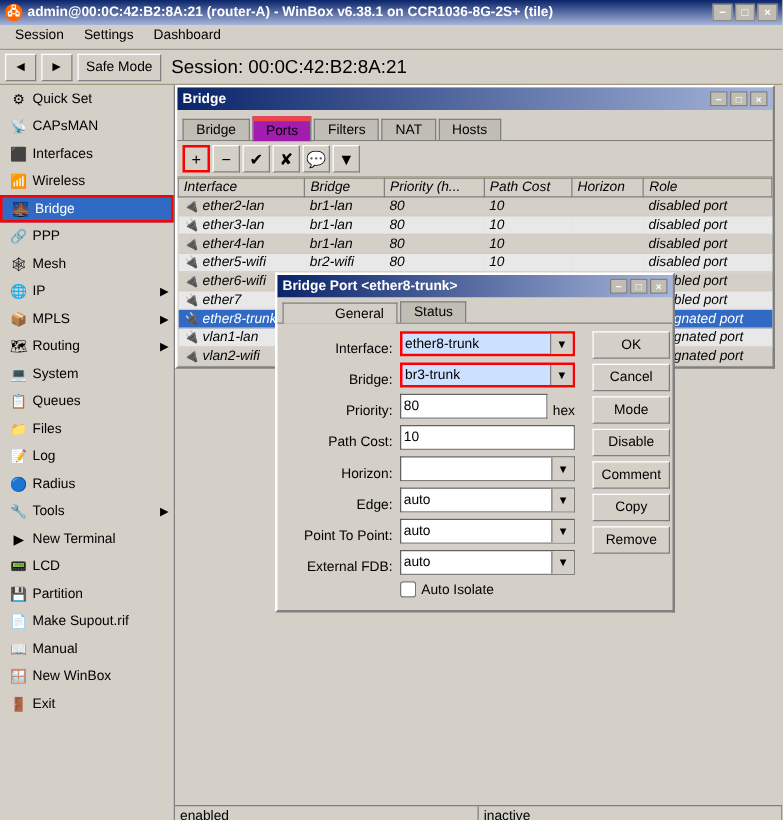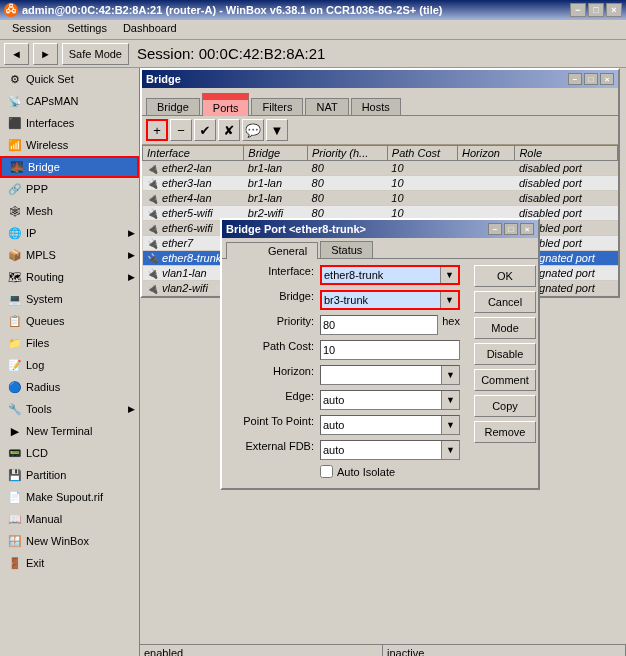--- a/index.html
+++ b/index.html
@@ -167,22 +167,22 @@
     .tab {
       padding: 2px 10px;
       border: 1px solid #808080;
       border-bottom: none;
       background: #c0bdb5;
       cursor: pointer;
       font-size: 11px;
       margin-right: 2px;
     }
     .tab.active {
-      background: #fca5a5;
-      border-top: 7px solid #ef4444;
+      background: #a21caf;
+      border-top: 4px solid #ef4444;
       position: relative;
       bottom: -1px;
       z-index: 1;
     }
     
     .bridge-toolbar {
       display: flex;
       align-items: center;
       padding: 3px 4px;
       gap: 2px;
@@ -274,21 +274,21 @@
     .dialog-body {
       display: flex;
       gap: 0;
     }
     .dialog-form {
       flex: 1;
       padding: 6px 8px;
     }
     .form-row {
       display: flex;
-      align-items: flex-start;
+      align-items: flex-end;
       margin-bottom: 5px;
     }
     .form-label {
       width: 90px;
       text-align: right;
       padding-right: 6px;
       font-size: 11px;
       flex-shrink: 0;
     }
     .form-input {

